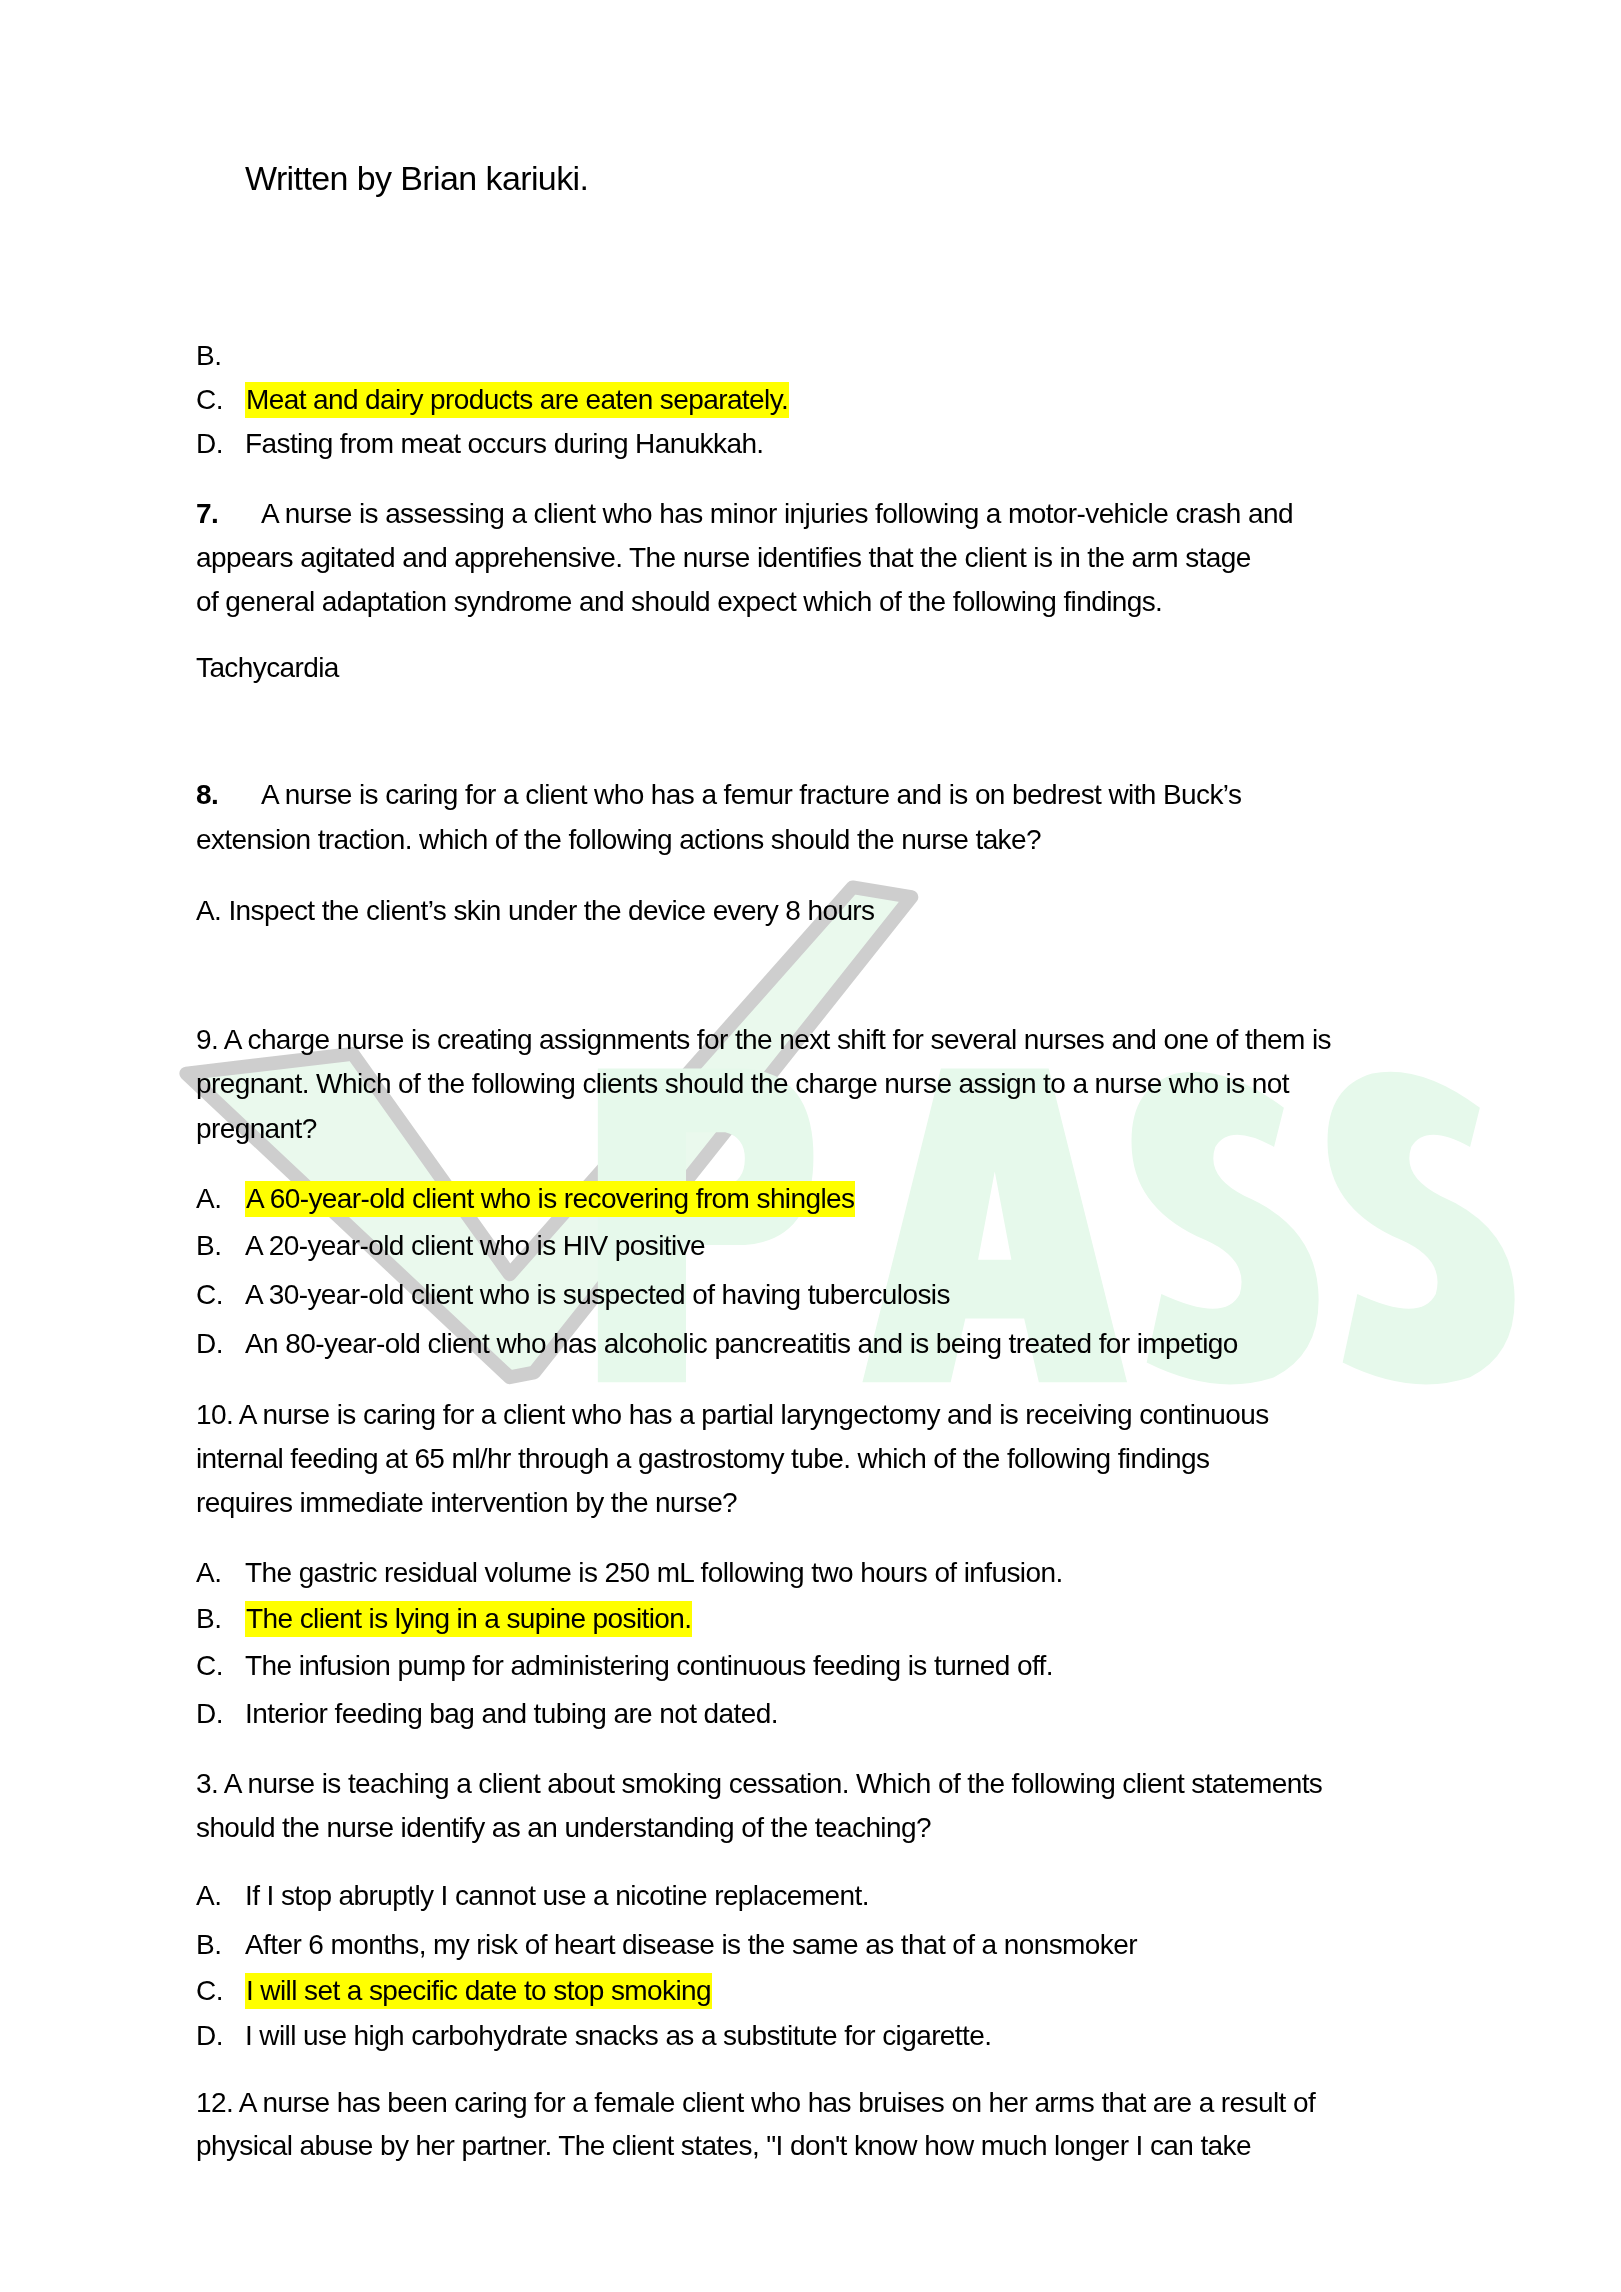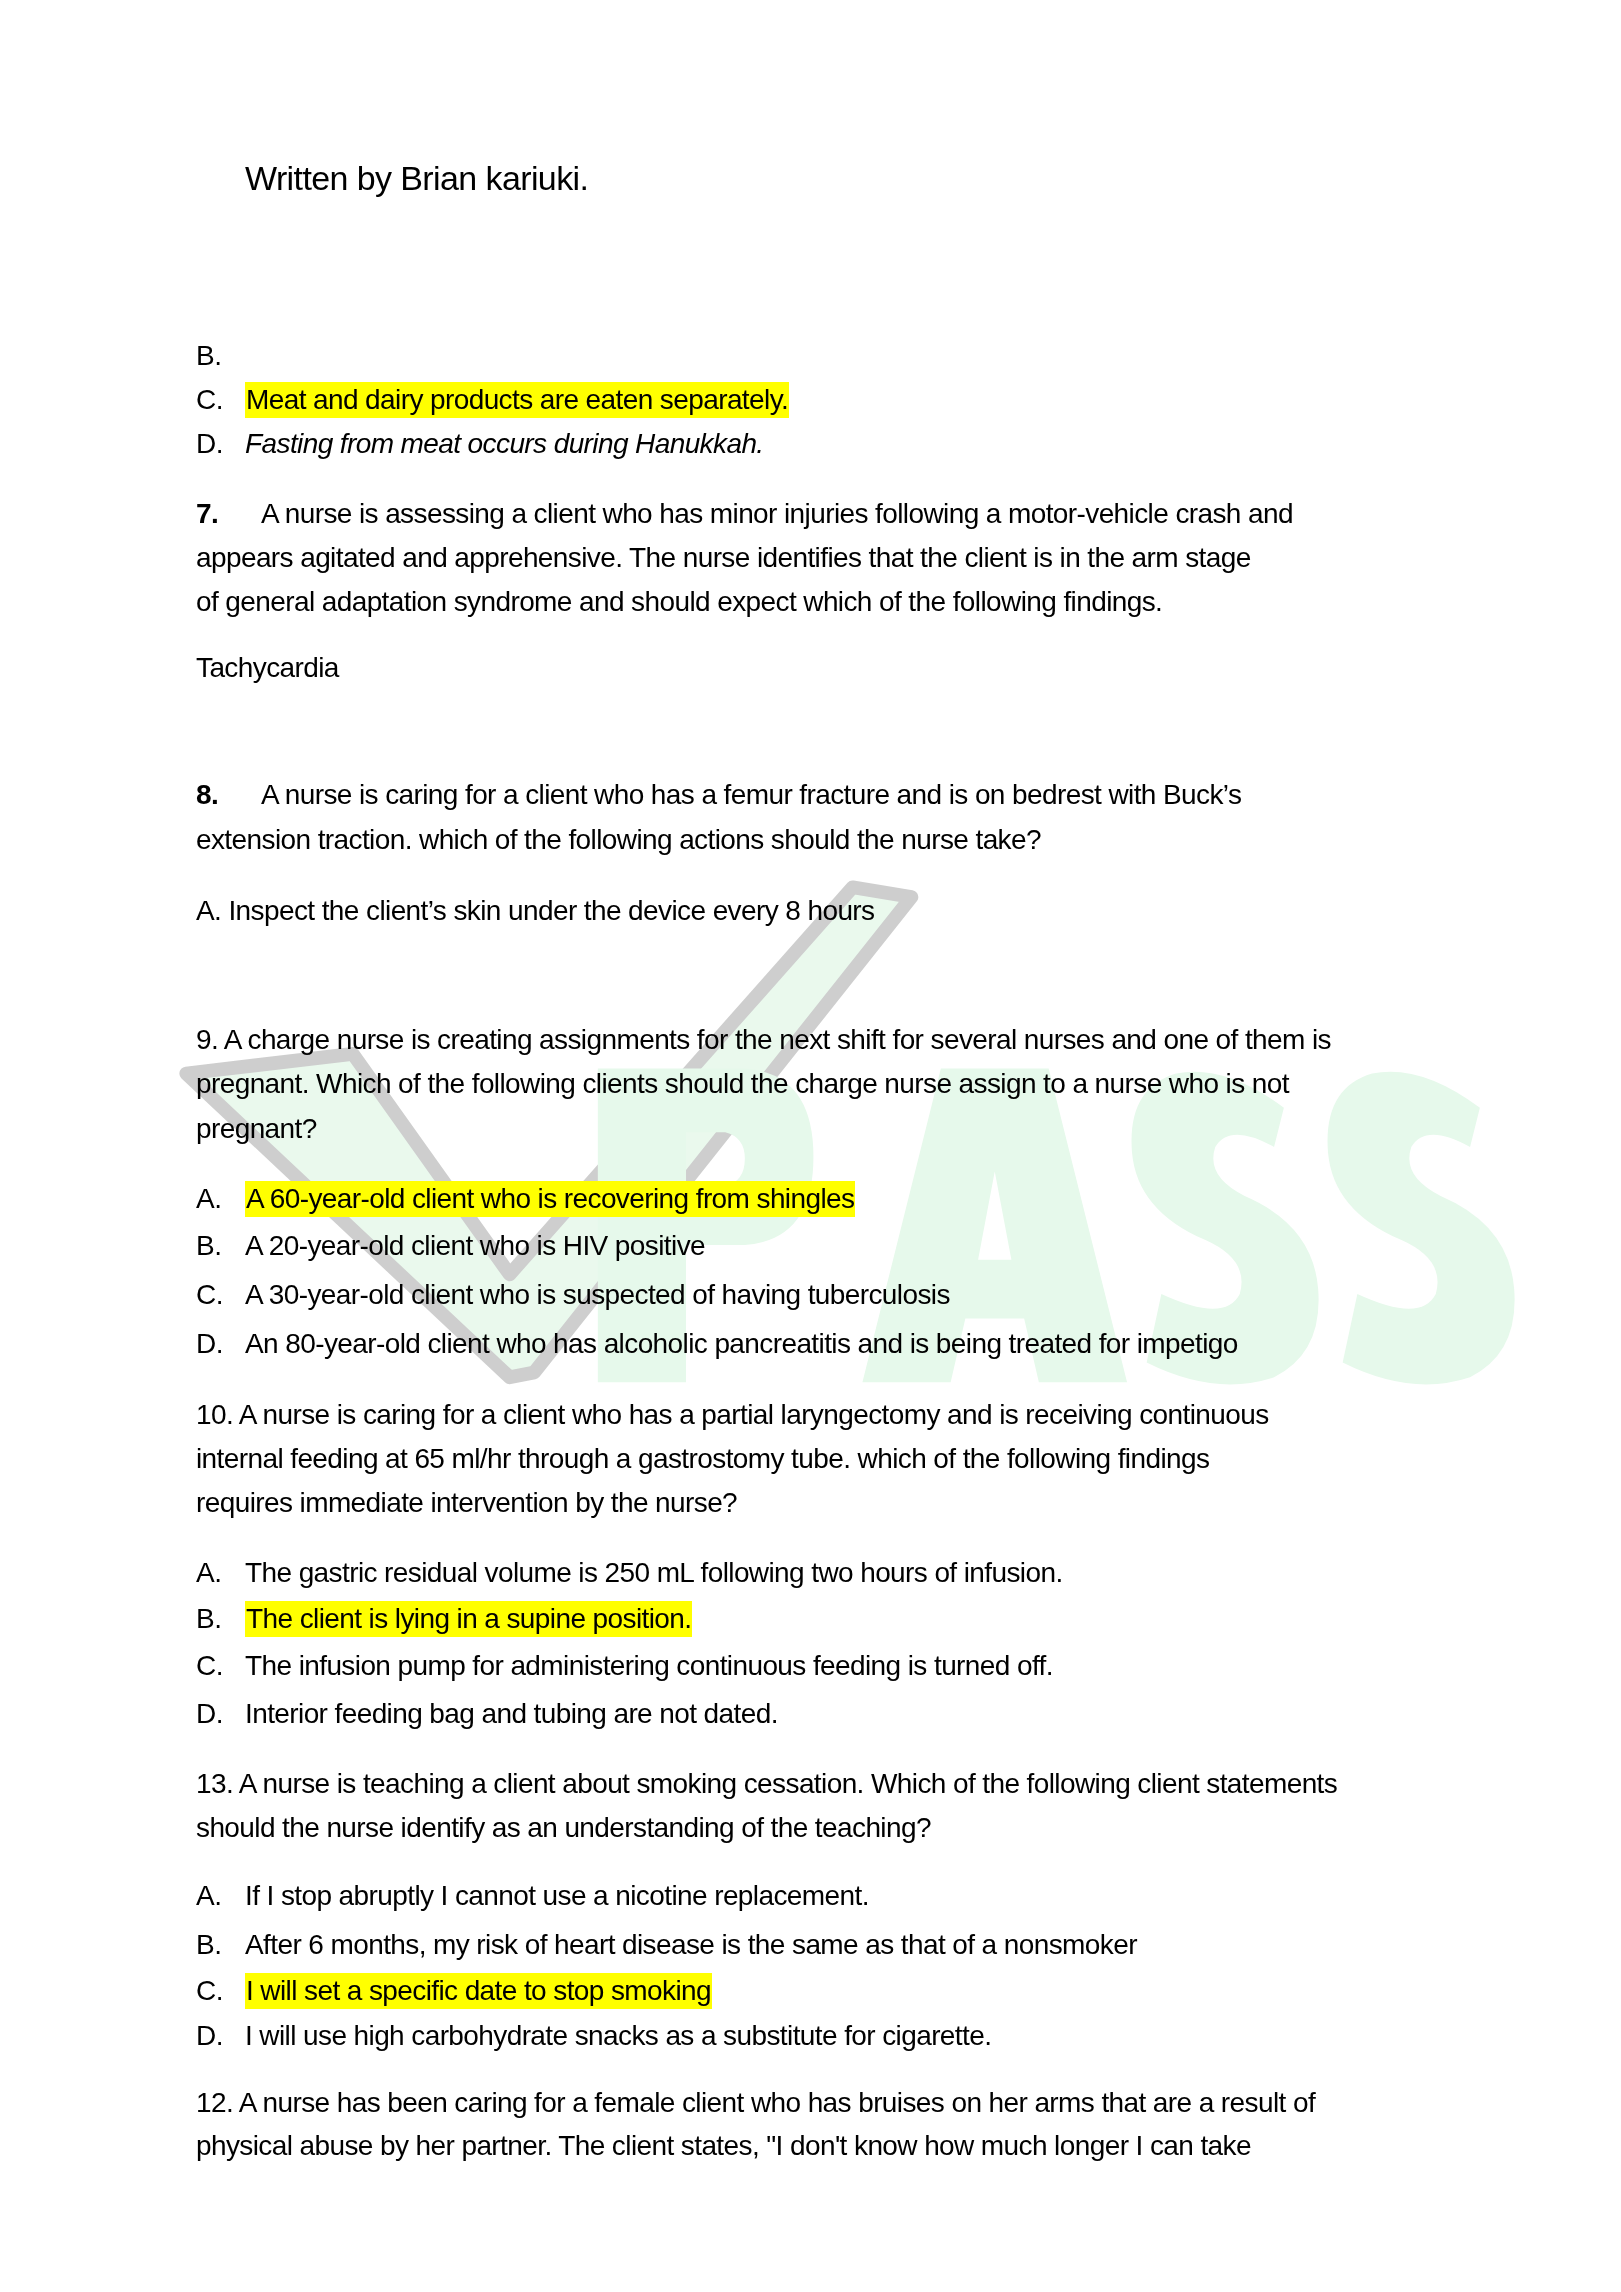--- a/index.html
+++ b/index.html
@@ -37,21 +37,21 @@
   <div class="line author" style="left:245px; top:161px;">Written by Brian kariuki.</div>
 
   <div>
     <span class="opt-letter" style="left:196px; top:338px;">B.</span>
     <span class="line" style="left:245px; top:338px;margin-top:44px;">Shellfish is commonly consumed in the diet.</span>
 
     <span class="opt-letter" style="left:196px; top:382px;">C.</span>
     <span class="line" style="left:245px; top:382px;"><span class="hl">Meat and dairy products are eaten separately.</span></span>
 
     <span class="opt-letter" style="left:196px; top:426px;">D.</span>
-    <span class="line" style="left:245px; top:426px;font-style:italic;">Fasting from meat occurs during Hanukkah.</span>
+    <span class="line" style="left:245px; top:426px;">Fasting from meat occurs during Hanukkah.</span>
   </div>
 
   <div>
     <span class="line qnum-bold" style="left:196px; top:496px;">7.</span>
     <span class="line" style="left:261px; top:496px;">A nurse is assessing a client who has minor injuries following a motor-vehicle crash and</span>
     <span class="line" style="left:196px; top:540px;">appears agitated and apprehensive. The nurse identifies that the client is in the arm stage</span>
     <span class="line" style="left:196px; top:584px;">of general adaptation syndrome and should expect which of the following findings.</span>
     <span class="line" style="left:196px; top:650px;">Tachycardia</span>
   </div>
 
@@ -92,21 +92,21 @@
     <span class="line" style="left:245px; top:1601px;"><span class="hl">The client is lying in a supine position.</span></span>
 
     <span class="opt-letter" style="left:196px; top:1648px;">C.</span>
     <span class="line" style="left:245px; top:1648px;">The infusion pump for administering continuous feeding is turned off.</span>
 
     <span class="opt-letter" style="left:196px; top:1696px;">D.</span>
     <span class="line" style="left:245px; top:1696px;">Interior feeding bag and tubing are not dated.</span>
   </div>
 
   <div>
-    <span class="line" style="left:196px; top:1766px;">13. A nurse is teaching a client about smoking cessation. Which of the following client statements</span>
+    <span class="line" style="left:196px; top:1766px;">3. A nurse is teaching a client about smoking cessation. Which of the following client statements</span>
     <span class="line" style="left:196px; top:1810px;">should the nurse identify as an understanding of the teaching?</span>
 
     <span class="opt-letter" style="left:196px; top:1878px;">A.</span>
     <span class="line" style="left:245px; top:1878px;">If I stop abruptly I cannot use a nicotine replacement.</span>
 
     <span class="opt-letter" style="left:196px; top:1927px;">B.</span>
     <span class="line" style="left:245px; top:1927px;">After 6 months, my risk of heart disease is the same as that of a nonsmoker</span>
 
     <span class="opt-letter" style="left:196px; top:1973px;">C.</span>
     <span class="line" style="left:245px; top:1973px;"><span class="hl">I will set a specific date to stop smoking</span></span>

